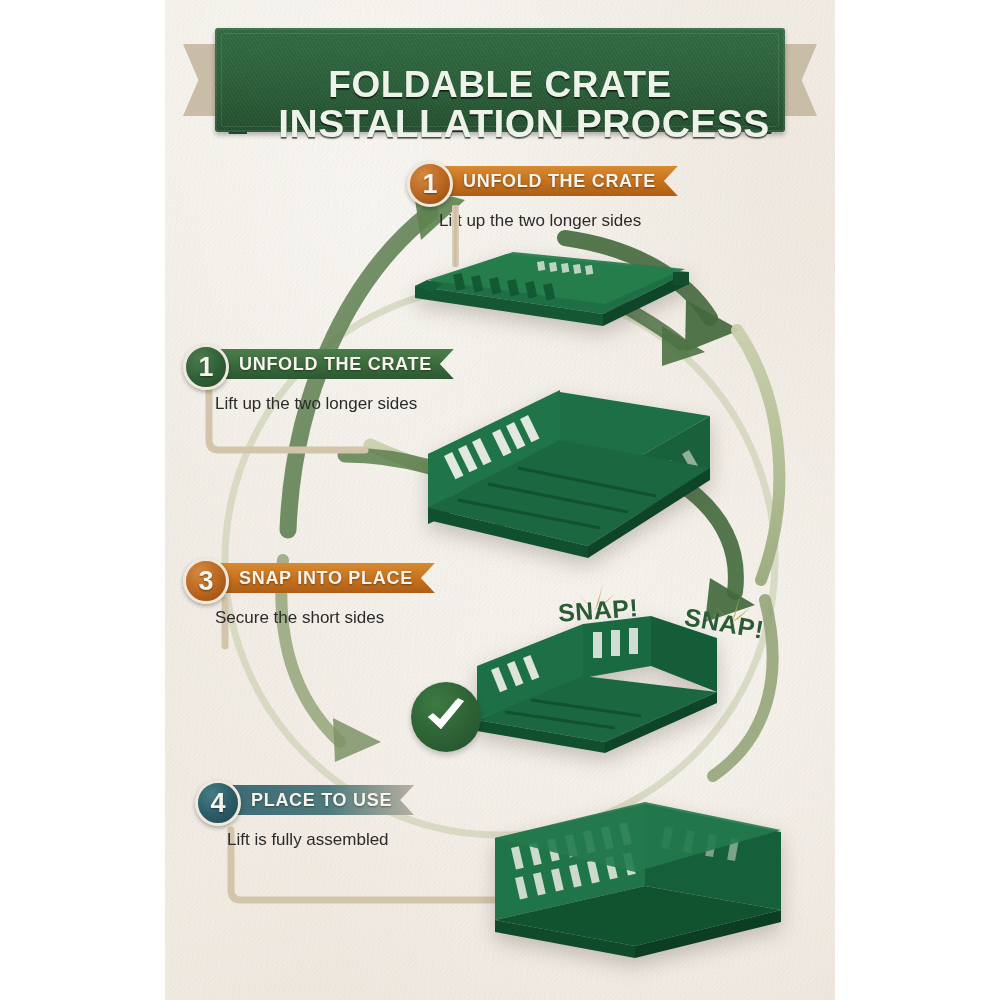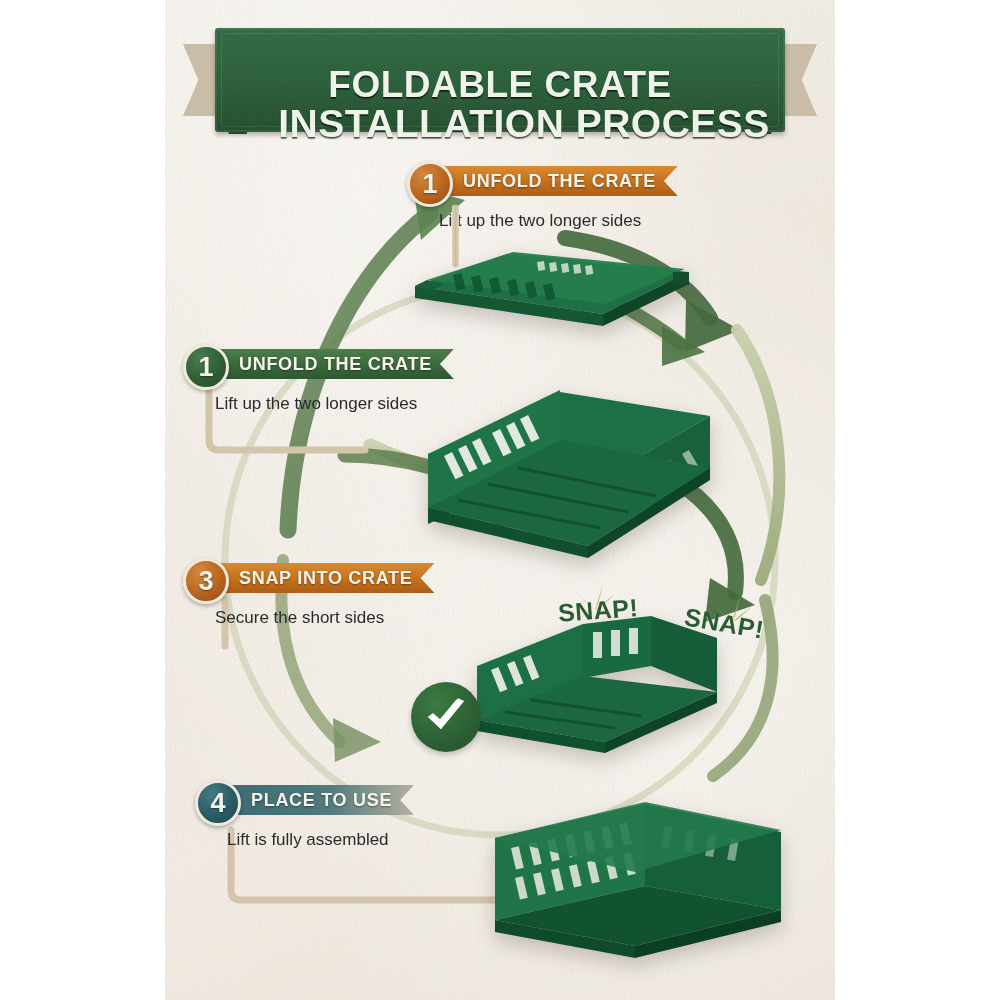--- a/index.html
+++ b/index.html
@@ -282,21 +282,21 @@
   </div>
   <svg class="svg-layer" viewBox="0 0 670 1000">
     <path d="M44 392 L44 440 Q44 450 54 450 L200 450" fill="none" stroke="#d3c5ab" stroke-width="7" stroke-linecap="round"></path>
     <path d="M60 600 L60 646" fill="none" stroke="#d3c5ab" stroke-width="7" stroke-linecap="round"></path>
     <path d="M66 830 L66 890 Q66 900 76 900 L330 900" fill="none" stroke="#d3c5ab" stroke-width="7" stroke-linecap="round"></path>
   </svg>
 
   <div class="step c-orange" style="left:18px; top:562px; width:280px;">
     <div class="step-head">
       <div class="badge">3</div>
-      <div class="ribbon-tag">SNAP INTO CRATE</div>
+      <div class="ribbon-tag">SNAP INTO PLACE</div>
     </div>
     <div class="step-sub">Secure the short sides</div>
   </div>
 
   <svg style="position:absolute; left:408px; top:580px; width:44px; height:32px;" viewBox="0 0 44 32">
     <g fill="#b9b05e">
       <path d="M22 30 L14 6 L20 24 Z"></path>
         <path d="M22 30 L30 4 L25 24 Z"></path>
       <path d="M22 30 L2 12 L17 26 Z"></path>
         <path d="M22 30 L42 14 L28 27 Z"></path>

